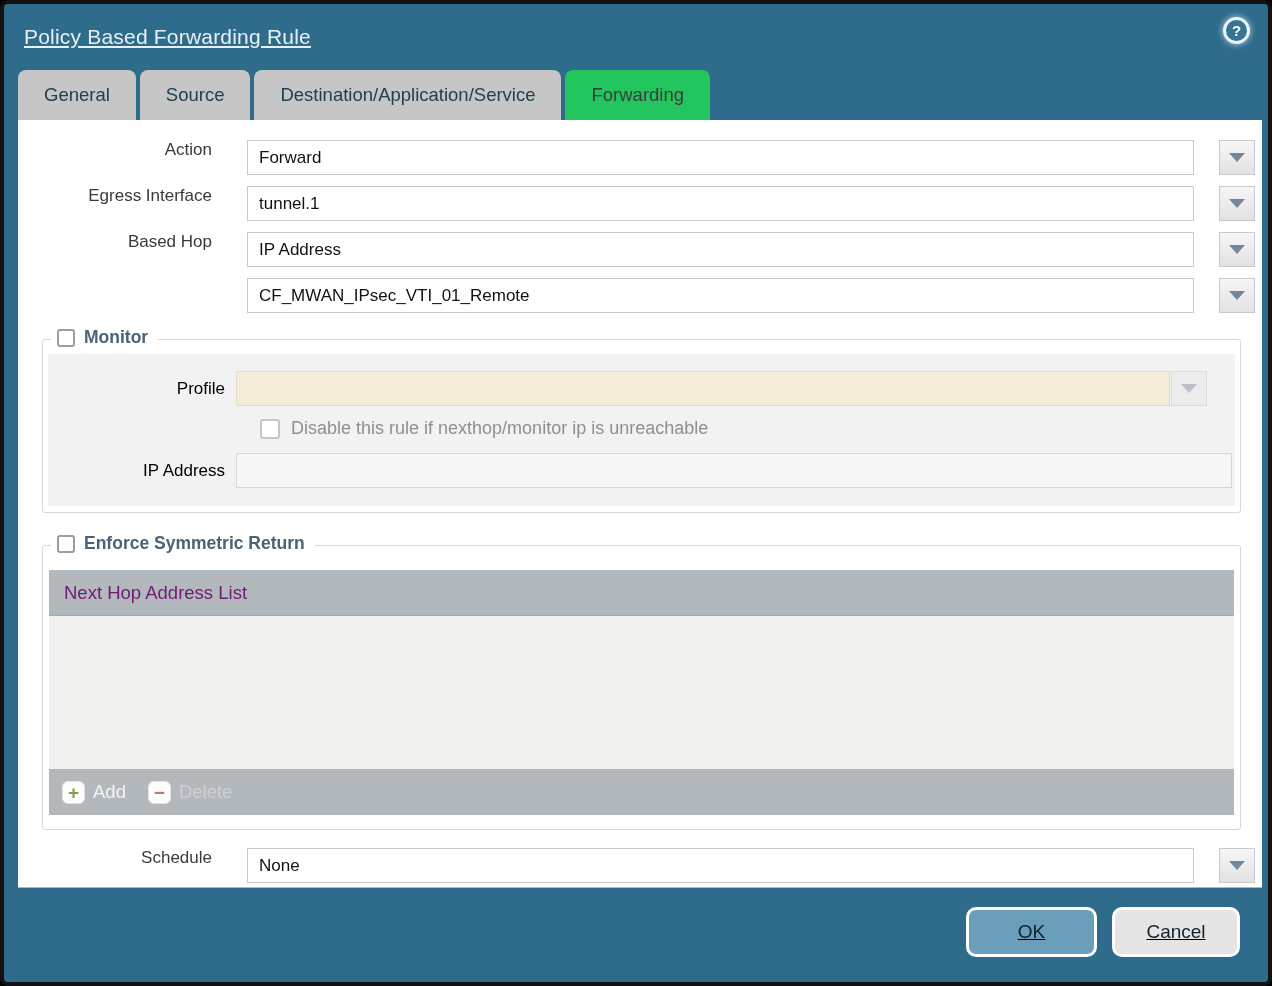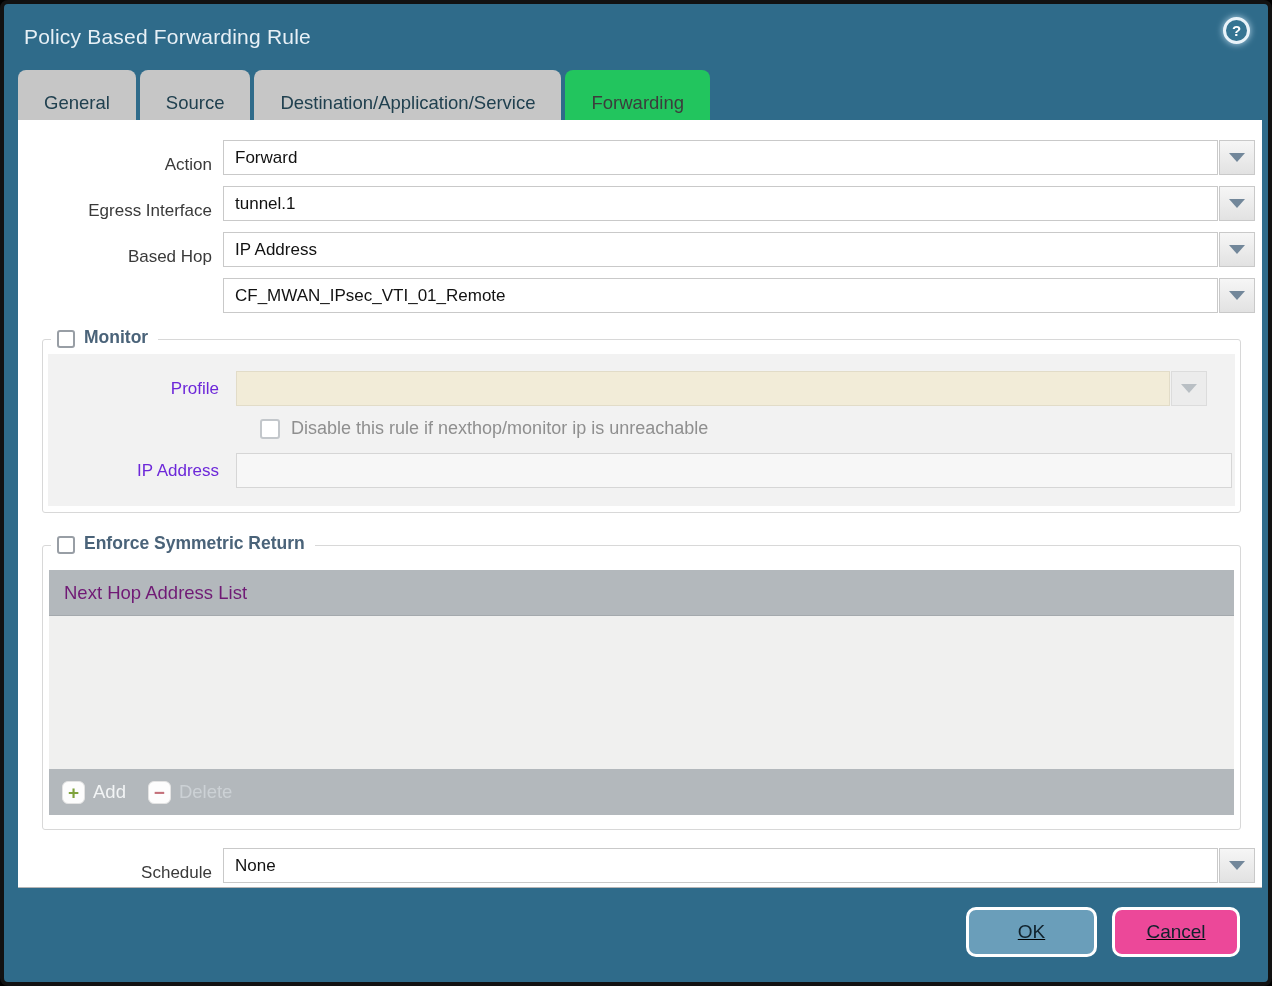--- a/index.html
+++ b/index.html
@@ -15,48 +15,48 @@
     border:4px solid #121212;
     border-radius:8px;
     overflow:hidden;
   }
   
   .titlebar {
     height:66px;
     display:flex; align-items:center; justify-content:space-between;
     padding:0 18px 0 20px;
   }
-  .dlg-title { color:#e7f0f6; font-size:21px; letter-spacing:.2px; }
+  .dlg-title { color:#e7f0f6; font-size:21px; letter-spacing:.2px;text-decoration:underline; }
   .help-icon {
     width:27px; height:27px; border-radius:50%;
     background:#357492; border:3px solid #e9f3f9;
     color:#fff; font-weight:bold; font-size:15px;
     display:flex; align-items:center; justify-content:center;
     box-shadow:0 0 7px rgba(210,235,250,.85);
     cursor:pointer; margin-top:-14px;
   }
   
   .tabs { display:flex; gap:4px; padding-left:14px; height:50px; align-items:flex-end; }
   .tab {
     background:#c6c6c6; color:#20404f;
     border-radius:8px 8px 0 0;
     height:50px; line-height:50px;
-    padding:8px 26px; font-size:18.5px;
+    padding:0 26px; font-size:18.5px;
     cursor:pointer; white-space:nowrap;
   }
   .tab.active { background:#22c55e; color:#3c3c3c; }
   
   .content {
     position:absolute; left:14px; top:116px;
     width:1244px; height:768px;
     background:#fff;
     border-bottom:1px solid #b5b5b5;
     padding:20px 7px 0 0;
   }
-  .frow { display:flex; align-items:flex-end; margin-bottom:11px; }
+  .frow { display:flex; align-items:flex-start; margin-bottom:11px;gap:24px; }
   .frow .lbl {
     width:205px; text-align:right; padding-right:11px;
     color:#3a3a3a; font-size:17px; flex:none;
   }
   .field {
     flex:1; height:35px;
     border:1px solid #c9c9c9; background:#fff;
     display:flex; align-items:center;
     padding:0 11px; font-size:17px; color:#121212;
     cursor:pointer;
@@ -79,36 +79,36 @@
   
   .fs {
     position:relative;
     border:1px solid #d8d8d8; border-radius:3px;
     margin:26px 14px 0 24px;
     padding:14px 5px 6px 5px;
   }
   .fs-legend {
     position:absolute; top:-13px; left:8px;
     background:#fff; padding:0 10px 0 6px;
-    display:flex; align-items:flex-end; gap:9px;
+    display:flex; align-items:center; gap:9px;
   }
   .cb {
     width:18px; height:18px; flex:none;
     border:2px solid #989ea5; border-radius:3px;
     background:#fff; cursor:pointer;
   }
   .cb.disabled { border-color:#c3c7cb; }
   .fs-title { font-weight:bold; color:#4a6379; font-size:17.5px; }
   
   .monitor-panel { background:#f2f2f2; padding:17px 0 18px 0; }
   .mrow { display:flex; align-items:center; margin-bottom:12px; }
   .mrow:last-child { margin-bottom:0; }
   .mrow .lbl {
-    width:188px; text-align:right; padding-right:17px;
-    color:#6d28d9; font-size:17px; flex:none;
+    width:188px; text-align:right; padding-right:11px;
+    color:#000000; font-size:17px; flex:none;
   }
   .field.beige { background:#f2ecd8; border-color:#e2dcc8; cursor:default; }
   .field.gray  { background:#f7f7f7; border-color:#d6d6d6; cursor:default; color:#8f8f8f; }
   .mrow .end-gap { flex:none; width:28px; }
   .cbrow-label { color:#8f8f8f; font-size:18px; margin-left:11px; }
   .cbrow { display:flex; align-items:center; margin:0 0 14px 194px;padding-left:18px; }
   .cbrow .cb { width:20px; height:20px; }
   
   .nh-table { margin:10px 1px 8px 1px; }
   .nh-head {
@@ -142,21 +142,21 @@
   }
   .btn {
     height:50px; border-radius:10px;
     border:3px solid #fff;
     font-family:"Liberation Sans", sans-serif;
     font-size:19px; color:#10222c;
     display:flex; align-items:center; justify-content:center;
     cursor:pointer;
   }
   .btn.ok     { width:131px; background:#6a9eba; }
-  .btn.cancel { width:128px; background:#ec4899; }
+  .btn.cancel { width:128px; background:#e5e5e5; }
 </style>
 </head>
 <body>
 
 <div class="frame">
 
   <div class="titlebar">
     <span class="dlg-title">Policy Based Forwarding Rule</span>
     <span class="help-icon">?</span>
   </div>

